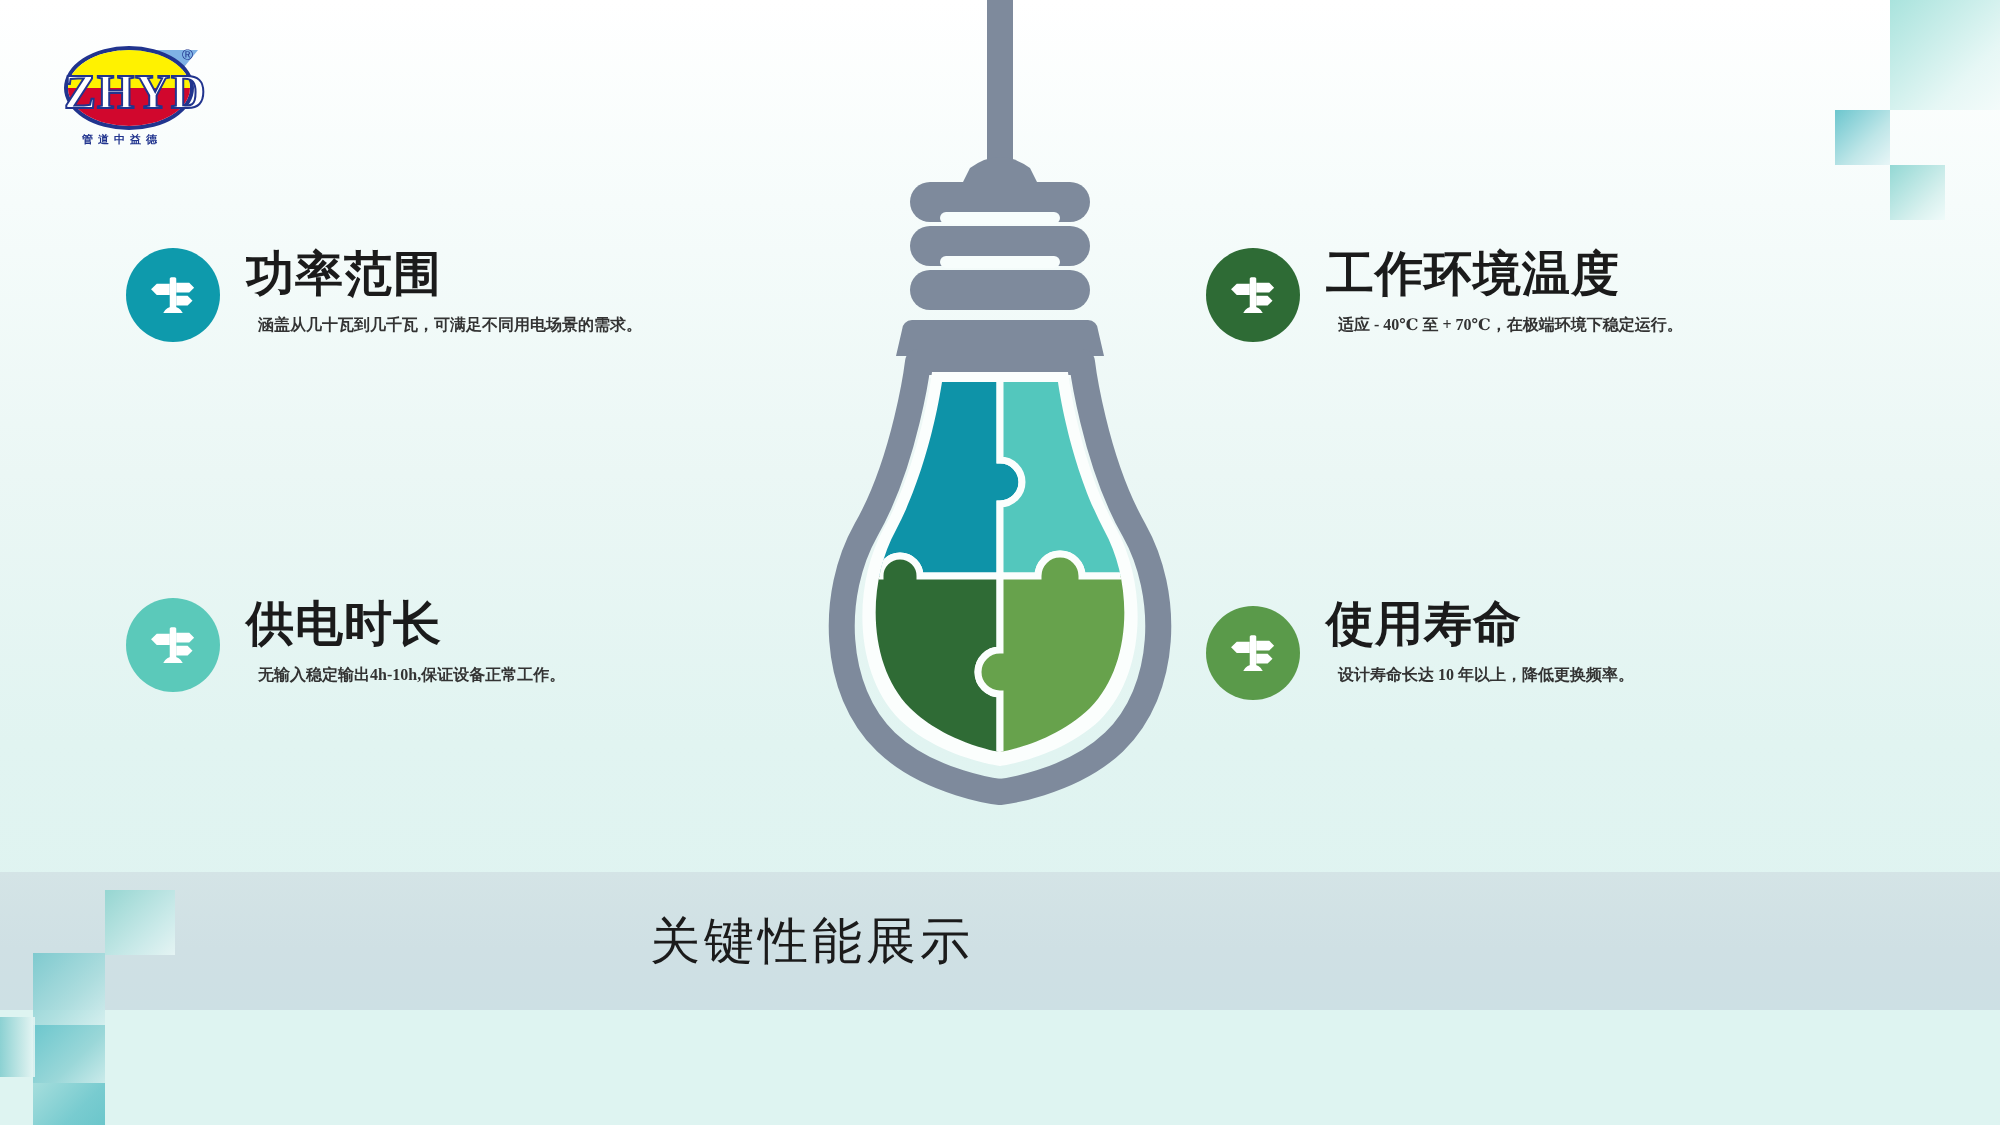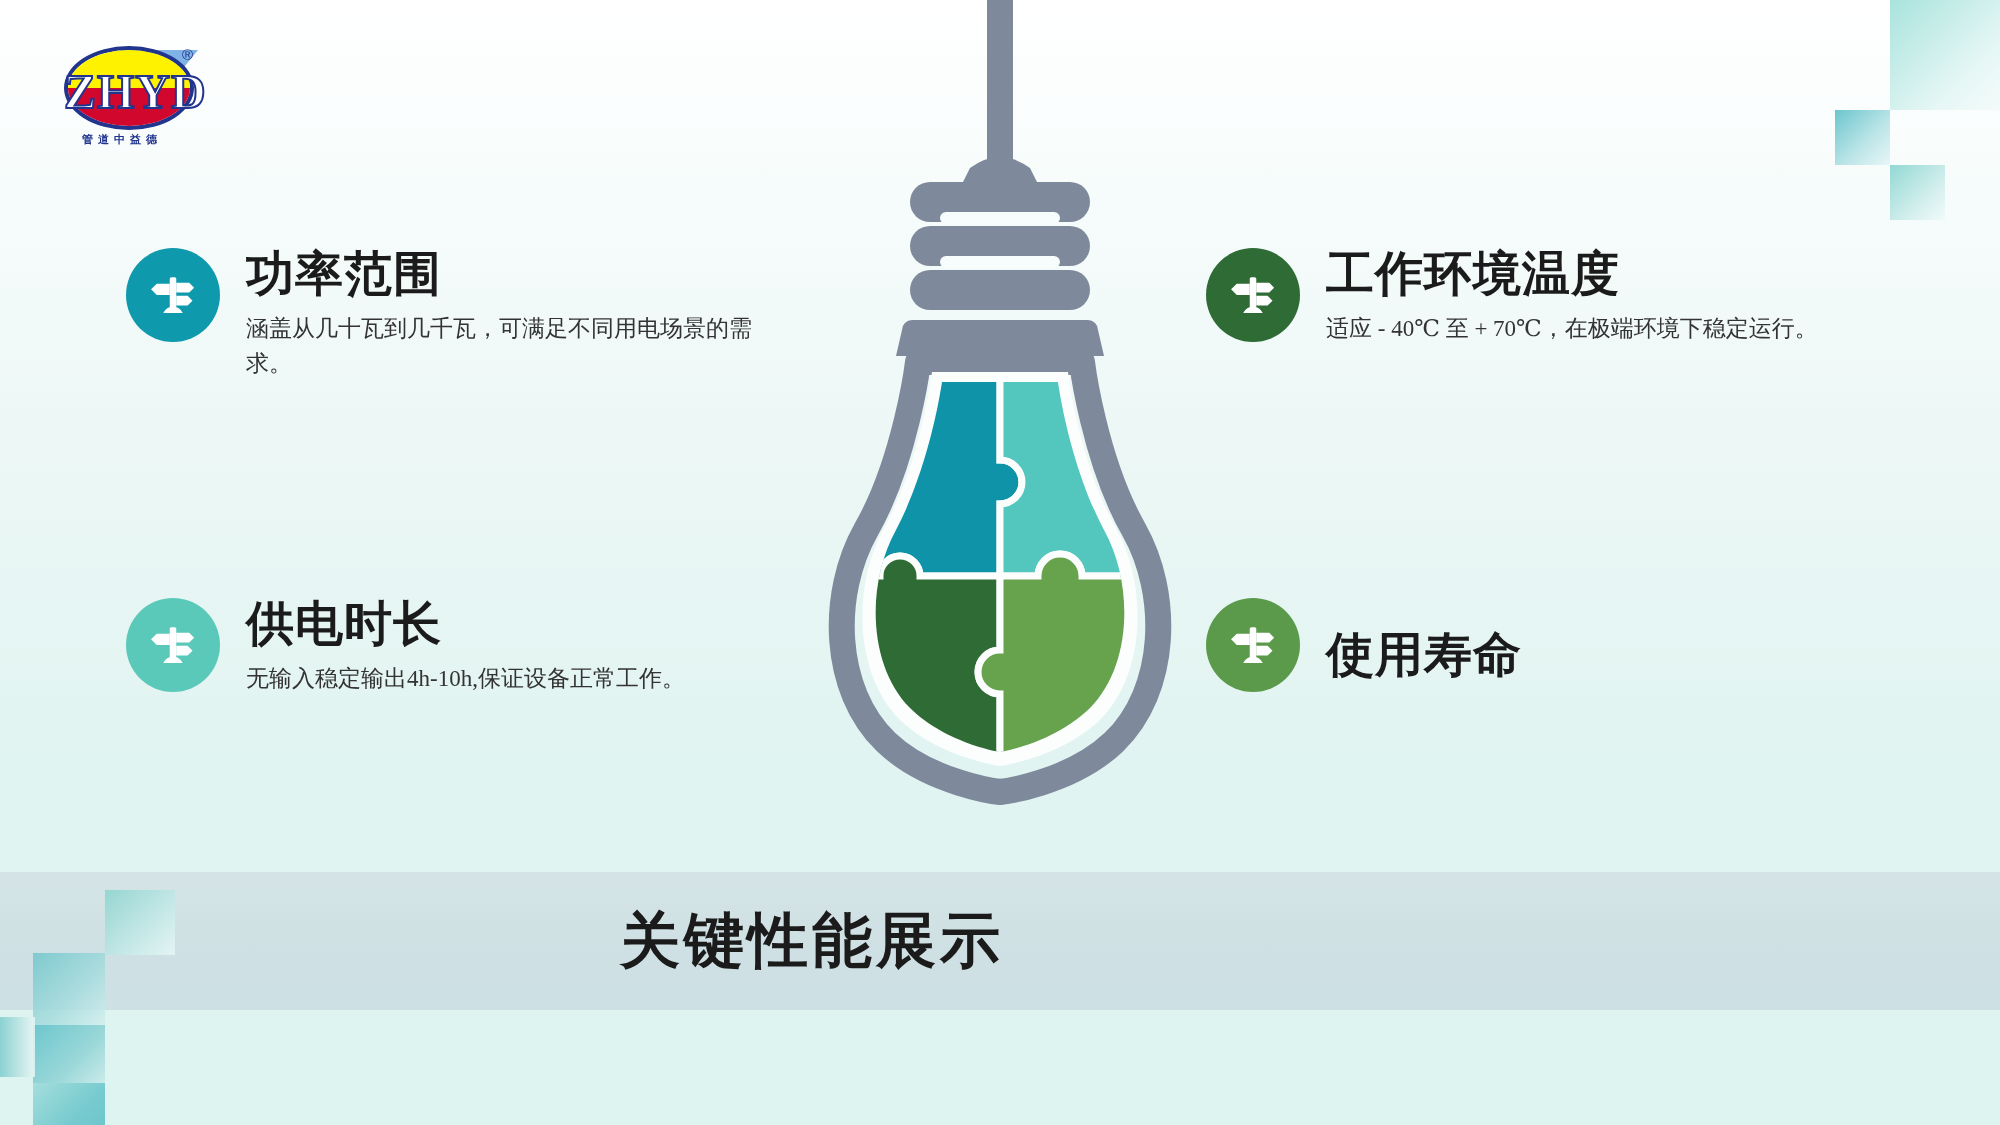--- a/index.html
+++ b/index.html
@@ -55,37 +55,37 @@
 
   
   .feature{position:absolute;display:flex;align-items:flex-start;}
   .ficon{flex:0 0 auto;width:94px;height:94px;border-radius:50%;
      display:flex;align-items:center;justify-content:center;}
   .ftext{margin-left:26px;}
   .ftitle{font-family:"Liberation Serif","DejaVu Serif",serif;
      font-weight:bold;font-size:48px;color:#1b1b1b;line-height:1.1;margin:0 0 10px 0;
      letter-spacing:1px;}
   .fbody{font-family:"Liberation Serif","DejaVu Serif",serif;
-     font-size:23px;color:#333333;line-height:1.55;margin:0;}
+     font-size:16px;color:#333333;line-height:1.55;margin:12px;font-weight:bold;}
 
   #feat-power{left:126px;top:248px;width:660px;}
   #feat-temp{left:1206px;top:248px;width:700px;}
   #feat-duration{left:126px;top:598px;width:660px;}
   #feat-life{left:1206px;top:598px;width:700px;align-items:flex-end;}
 
   
   #bulb{position:absolute;left:800px;top:-10px;width:400px;height:830px;}
 
   
   #banner{position:absolute;left:0;top:872px;width:2000px;height:138px;
      background:linear-gradient(180deg,#d4e4e6 0%,#cfe0e4 55%,#cde0e4 100%);}
   #banner-title{position:absolute;left:0;top:872px;width:1624px;height:138px;
      display:flex;align-items:center;justify-content:center;
-     font-family:"Liberation Serif","DejaVu Serif",serif;font-weight:bold;
-     font-size:60px;color:#1b1b1b;letter-spacing:4px;}
+     font-family:"Liberation Serif","DejaVu Serif",serif;font-weight:normal;
+     font-size:50px;color:#1b1b1b;letter-spacing:4px;}
   #banner-bottom{position:absolute;left:0;top:1010px;width:2000px;height:115px;
      background:#def4f1;}
 </style>
 </head>
 <body>
 
 <div id="slide">
 
   <div class="deco" id="deco-tr">
     <div class="sq s1"></div>
@@ -232,18 +232,19 @@
       <svg viewBox="0 0 64 64" width="52" height="52">
         <rect x="28" y="10" width="8" height="38" rx="2" fill="#fff"></rect>
         <path d="M28 18 H12 L5 25 L12 32 H28 Z" fill="#fff"></path>
         <path d="M36 17 H52 L58 23 L52 29 H36 Z" fill="#fff"></path>
         <path d="M36 33 H50 L56 39 L50 45 H36 Z" fill="#fff"></path>
         <path d="M20 54 q4 -8 12 -8 q8 0 12 8 z" fill="#fff"></path>
       </svg>
     </div>
     <div class="ftext">
       <div class="ftitle">使用寿命</div>
+      <div class="fbody">设计寿命长达 10 年以上，降低更换频率。</div>
     </div>
   </div>
 
   <div id="banner-title">关键性能展示</div>
 
 </div>
 
 </body></html>

